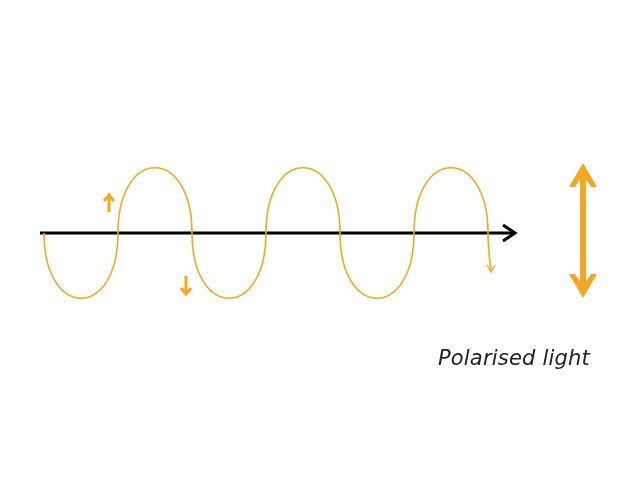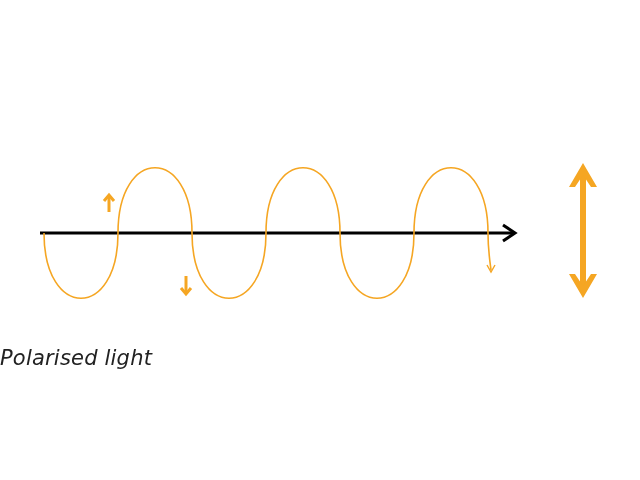--- a/index.html
+++ b/index.html
@@ -1,18 +1,18 @@
 <!DOCTYPE html>
 <html><head>
 <meta charset="utf-8">
 <style>
   html, body { margin: 0; padding: 0; background: #ffffff; }
   body { width: 640px; height: 480px; position: relative; overflow: hidden; font-family: "DejaVu Sans", sans-serif; }
   svg { position: absolute; left: 0; top: 0; }
-  .caption { position: absolute; left: 0; width: 590px; top: 346px; text-align: left; font-style: italic; font-size: 21px; color: #222; font-family: "DejaVu Sans", sans-serif; letter-spacing: 0.2px; }
+  .caption { position: absolute; left: 0; width: 590px; top: 346px; text-align: right; font-style: italic; font-size: 21px; color: #222; font-family: "DejaVu Sans", sans-serif; letter-spacing: 0.2px; }
 </style>
 </head>
 <body>
 
 <svg width="640" height="480" viewBox="0 0 640 480">
 
   <g>
     <line x1="40" y1="233" x2="514" y2="233" stroke="#000" stroke-width="3"></line>
     <polyline points="503,225 515,233 503,241" fill="none" stroke="#000" stroke-width="3" stroke-linejoin="miter"></polyline>
   </g>

